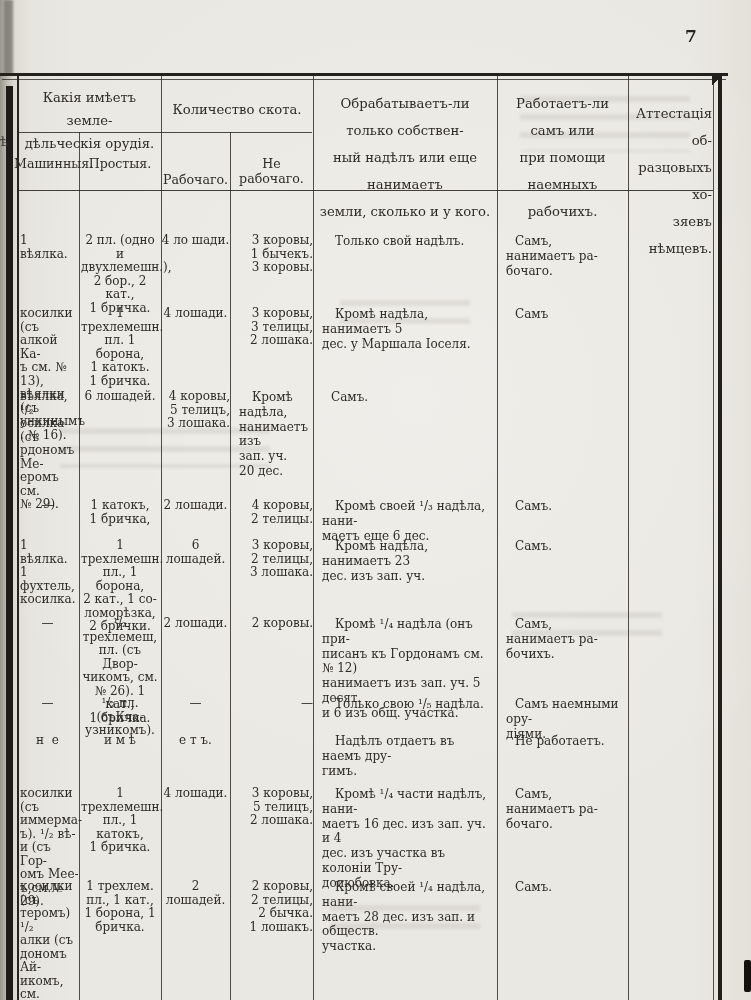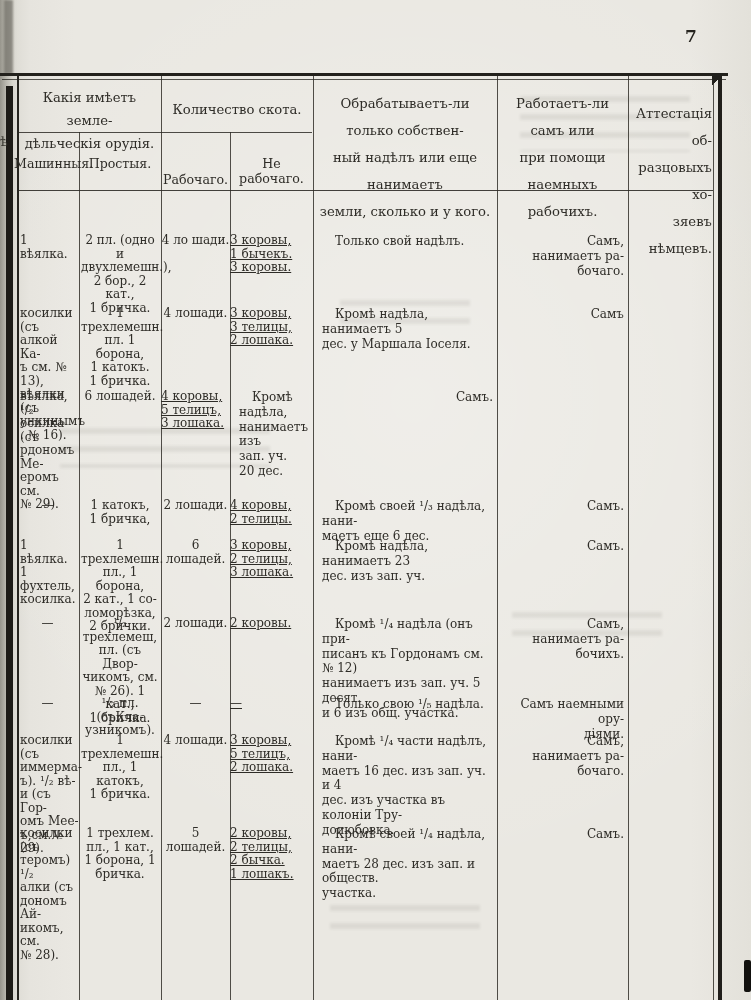--- a/index.html
+++ b/index.html
@@ -54,23 +54,23 @@
   .hdr-c6{left:500px;top:90px;width:125px;}
   .hdr-c7{left:634px;top:100px;width:78px;text-align:right;}
   
   .tbody{position:absolute;left:18px;top:192px;width:695px;padding-top:42px;box-sizing:border-box;}
   .trow{display:grid;grid-template-columns:61px 82px 69px 83px 184px 131px 85px;align-items:start;overflow:visible;}
   .cell{font-size:12px;line-height:13.5px;white-space:pre-line;overflow:visible;}
   .c1{text-align:left;padding-left:2px;}
   .c1.ctr{text-align:center;padding-left:0;letter-spacing:2px;}
   .c2{text-align:center;padding:0 2px;}
   .c3{text-align:center;}
-  .c4{text-align:left;text-decoration:underline;}
+  .c4{text-align:right;}
   .c5{text-align:left;line-height:14.8px;padding:0 9px;text-indent:13px;}
-  .c6{text-align:right;line-height:14.8px;padding-left:9px;padding-right:4px;text-indent:9px;}
+  .c6{text-align:left;line-height:14.8px;padding-left:9px;padding-right:4px;text-indent:9px;}
   .c7{text-align:left;}
   
   .smudge{position:absolute;opacity:.10;filter:blur(1.6px);
     background:repeating-linear-gradient(180deg,#5a584f 0 6px,rgba(0,0,0,0) 6px 18px);}
   .s1{left:520px;top:96px;width:170px;height:56px;}
   .s2{left:340px;top:300px;width:130px;height:26px;}
   .s3{left:60px;top:428px;width:210px;height:40px;}
   .s4{left:512px;top:612px;width:150px;height:34px;}
   .s5{left:330px;top:905px;width:150px;height:30px;}
 </style>
@@ -234,20 +234,30 @@
       <div class="cell c2">¹/₂ пл. (съКла-
 узникомъ).</div>
       <div class="cell c3">—</div>
       <div class="cell c4">—</div>
       <div class="cell c5">Только свою ¹/₅ надѣла.</div>
       <div class="cell c6">Самъ наемными ору-
 діями.</div>
       <div class="cell c7"></div>
     </div>
 
+    <div class="trow" style="height: 53px;">
+      <div class="cell c1 ctr">н е</div>
+      <div class="cell c2">и м ѣ</div>
+      <div class="cell c3">е т ъ.</div>
+      <div class="cell c4"></div>
+      <div class="cell c5">Надѣлъ отдаетъ въ наемъ дру-
+гимъ.</div>
+      <div class="cell c6">Не работаетъ.</div>
+      <div class="cell c7"></div>
+    </div>
 
     <div class="trow" style="height: 93px;">
       <div class="cell c1">косилки (съ
 иммерма-
 ъ). ¹/₂ вѣ-
 и (съ Гор-
 омъ Мее-
 ъ,см.№ 29).</div>
       <div class="cell c2">1 трехлемешн.
 пл., 1 катокъ,
@@ -269,21 +279,21 @@
       <div class="cell c1">косилки (съ
 теромъ) ¹/₂
 алки (съ
 дономъ Ай-
 икомъ, см.
 № 28).</div>
       <div class="cell c2">1 трехлем.
 пл., 1 кат.,
 1 борона, 1
 бричка.</div>
-      <div class="cell c3">5 лошадей.</div>
+      <div class="cell c3">2 лошадей.</div>
       <div class="cell c4">2 коровы,
 2 телицы,
 2 бычка.
 1 лошакъ.</div>
       <div class="cell c5">Кромѣ своей ¹/₄ надѣла, нани-
 маетъ 28 дес. изъ зап. и обществ.
 участка.</div>
       <div class="cell c6">Самъ.</div>
       <div class="cell c7"></div>
     </div>

